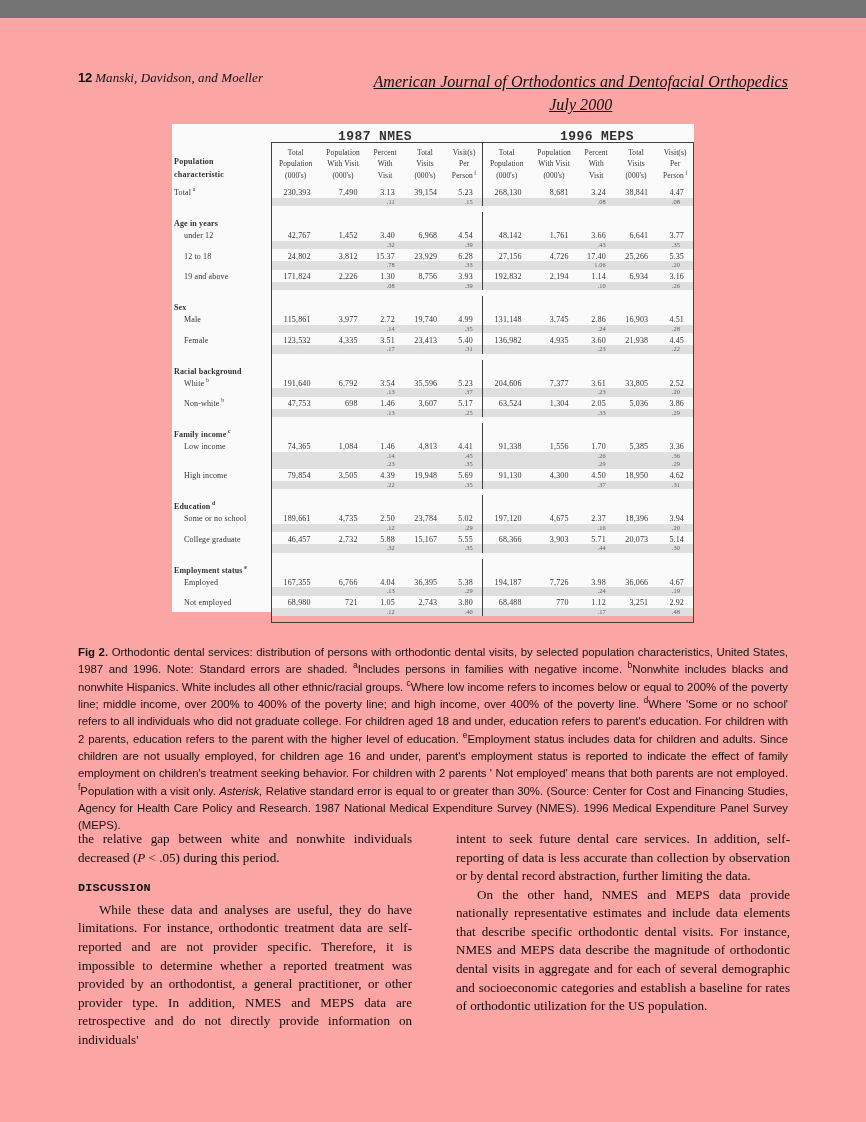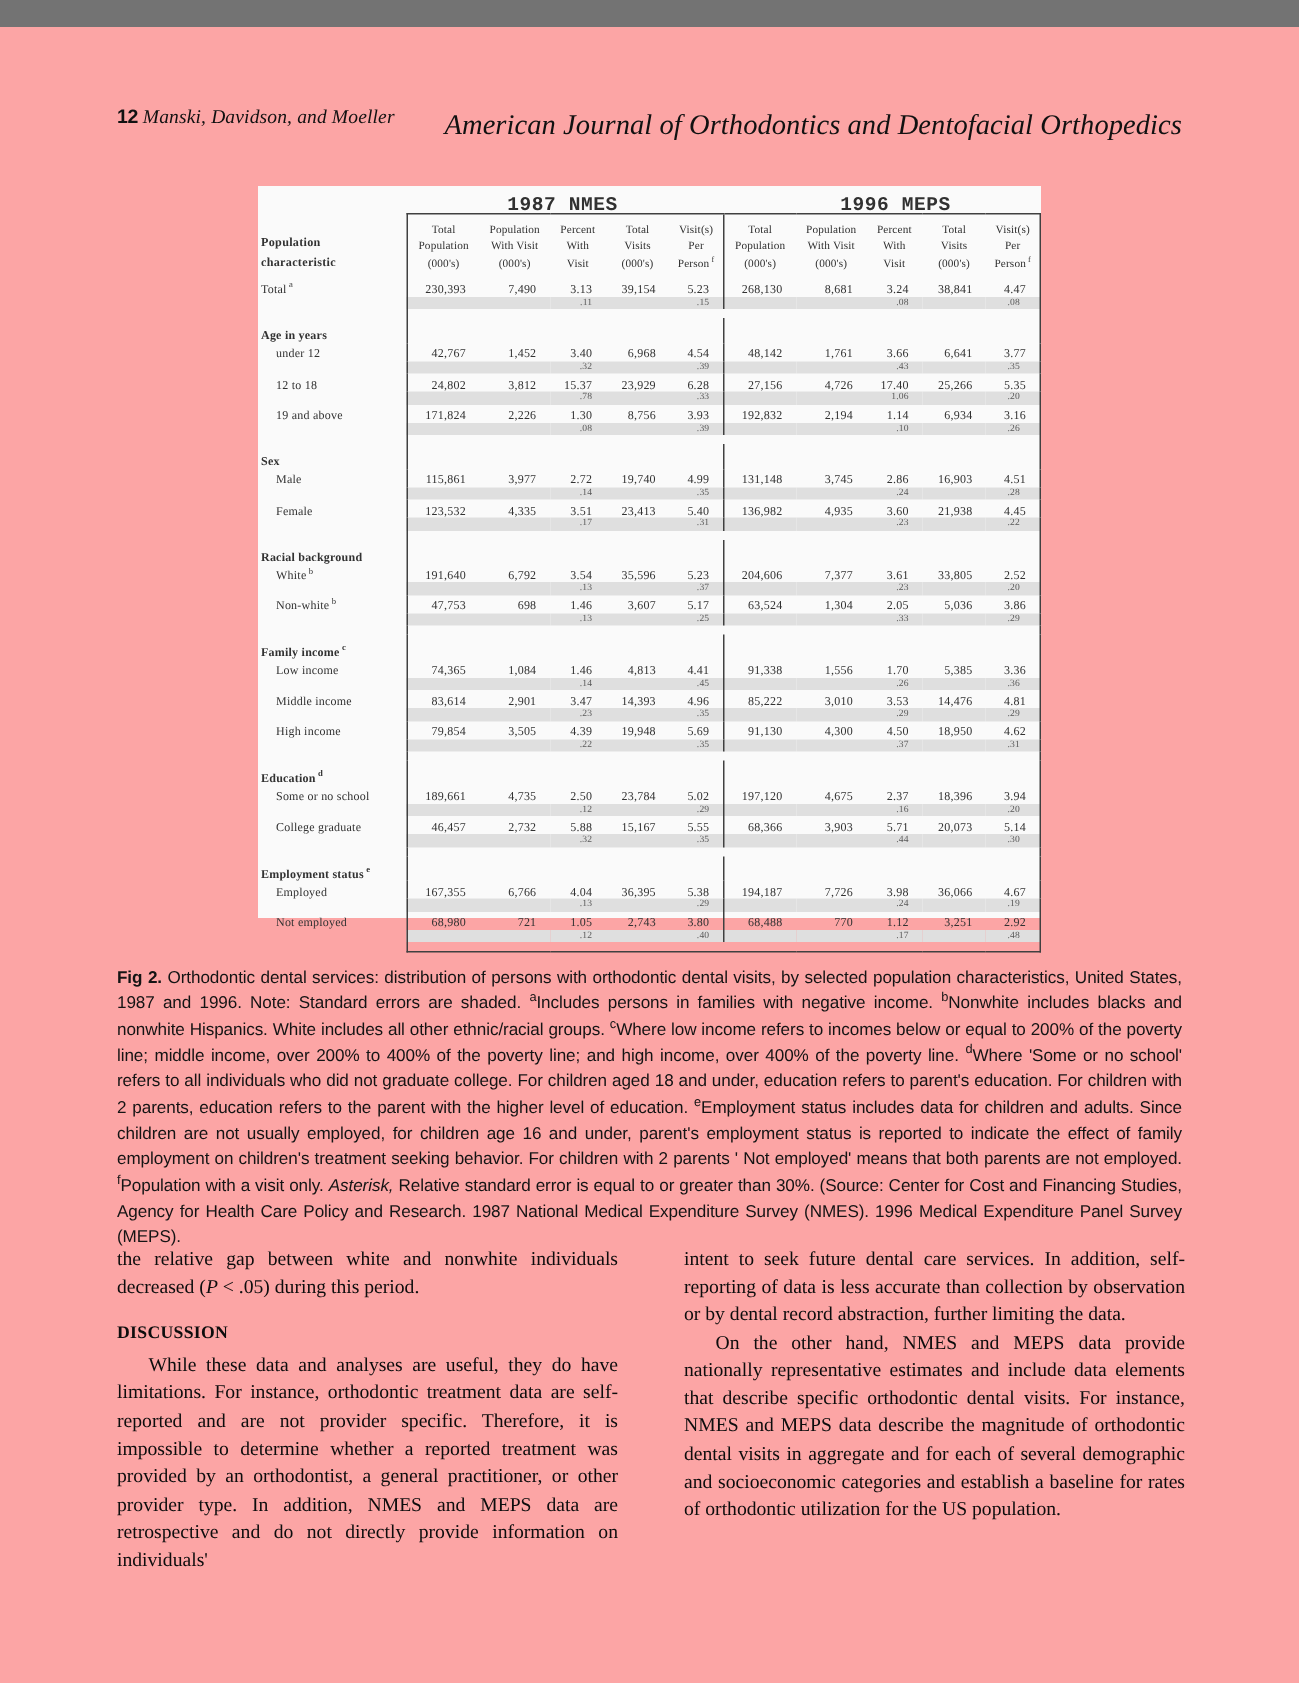--- a/index.html
+++ b/index.html
@@ -43,23 +43,24 @@
     font-style: italic;
     font-size: 13px;
     letter-spacing: 0.1px;
   }
   .runhead-right {
     position: absolute;
     right: 0;
     top: 0;
     text-align: center;
     font-style: italic;
-    font-size: 19px;
+    font-size: 16px;
     line-height: 1.45;
     letter-spacing: 0.05px;
+    text-decoration: underline;
   }
 
   
   .figure-scan {
     position: absolute;
     left: 172px;
     top: 106px;
     width: 522px;
     height: 488px;
     background: #fefefe;
@@ -196,38 +197,39 @@
     width: 341px;
     font-size: 13.1px;
     line-height: 1.42;
     text-align: justify;
     color: #0d0d0d;
   }
   .col p { margin: 0; }
   .col p.indent { text-indent: 21px; }
   .col h3 {
     margin: 13px 0 4px 0;
-    font-family: Liberation Serif, serif;
+    font-family: Liberation Mono, monospace;
     font-size: 11.8px;
     font-weight: bold;
     letter-spacing: 0.2px;
   }
   .col i { font-style: italic; }
 </style>
 </head>
 <body>
 
 <div class="page">
 
   <div class="runhead">
     <div class="runhead-left">
       <span class="folio">12</span><span>&nbsp;</span><span class="authors">Manski, Davidson, and Moeller</span>
     </div>
     <div class="runhead-right">
       <div>American Journal of Orthodontics and Dentofacial Orthopedics</div>
+      <div>July 2000</div>
     </div>
   </div>
 
   <div class="figure-scan">
     <div class="grp-head" id="grp-nmes">1987 NMES</div>
     <div class="grp-head" id="grp-meps">1996 MEPS</div>
     <table class="tbl">
       <thead>
         <tr>
           <th class="stubhead">
@@ -578,33 +580,20 @@
             <td class="blank">&nbsp;</td>
             <td class="blank">.14</td>
             <td class="blank">&nbsp;</td>
             <td class="blank">.45</td>
             <td class="blank vsep-l">&nbsp;</td>
             <td class="blank">&nbsp;</td>
             <td class="blank">.26</td>
             <td class="blank">&nbsp;</td>
             <td class="blank last vsep-r">.36</td>
           </tr>
-          <tr>
-            <td class="stub indent"><span>Middle income</span></td>
-            <td class="num vsep-l">83,614</td>
-            <td class="num">2,901</td>
-            <td class="num">3.47</td>
-            <td class="num">14,393</td>
-            <td class="num">4.96</td>
-            <td class="num vsep-l">85,222</td>
-            <td class="num">3,010</td>
-            <td class="num">3.53</td>
-            <td class="num">14,476</td>
-            <td class="num last vsep-r">4.81</td>
-          </tr>
           <tr class="se">
             <td class="stub">&nbsp;</td>
             <td class="blank vsep-l">&nbsp;</td>
             <td class="blank">&nbsp;</td>
             <td class="blank">.23</td>
             <td class="blank">&nbsp;</td>
             <td class="blank">.35</td>
             <td class="blank vsep-l">&nbsp;</td>
             <td class="blank">&nbsp;</td>
             <td class="blank">.29</td>

